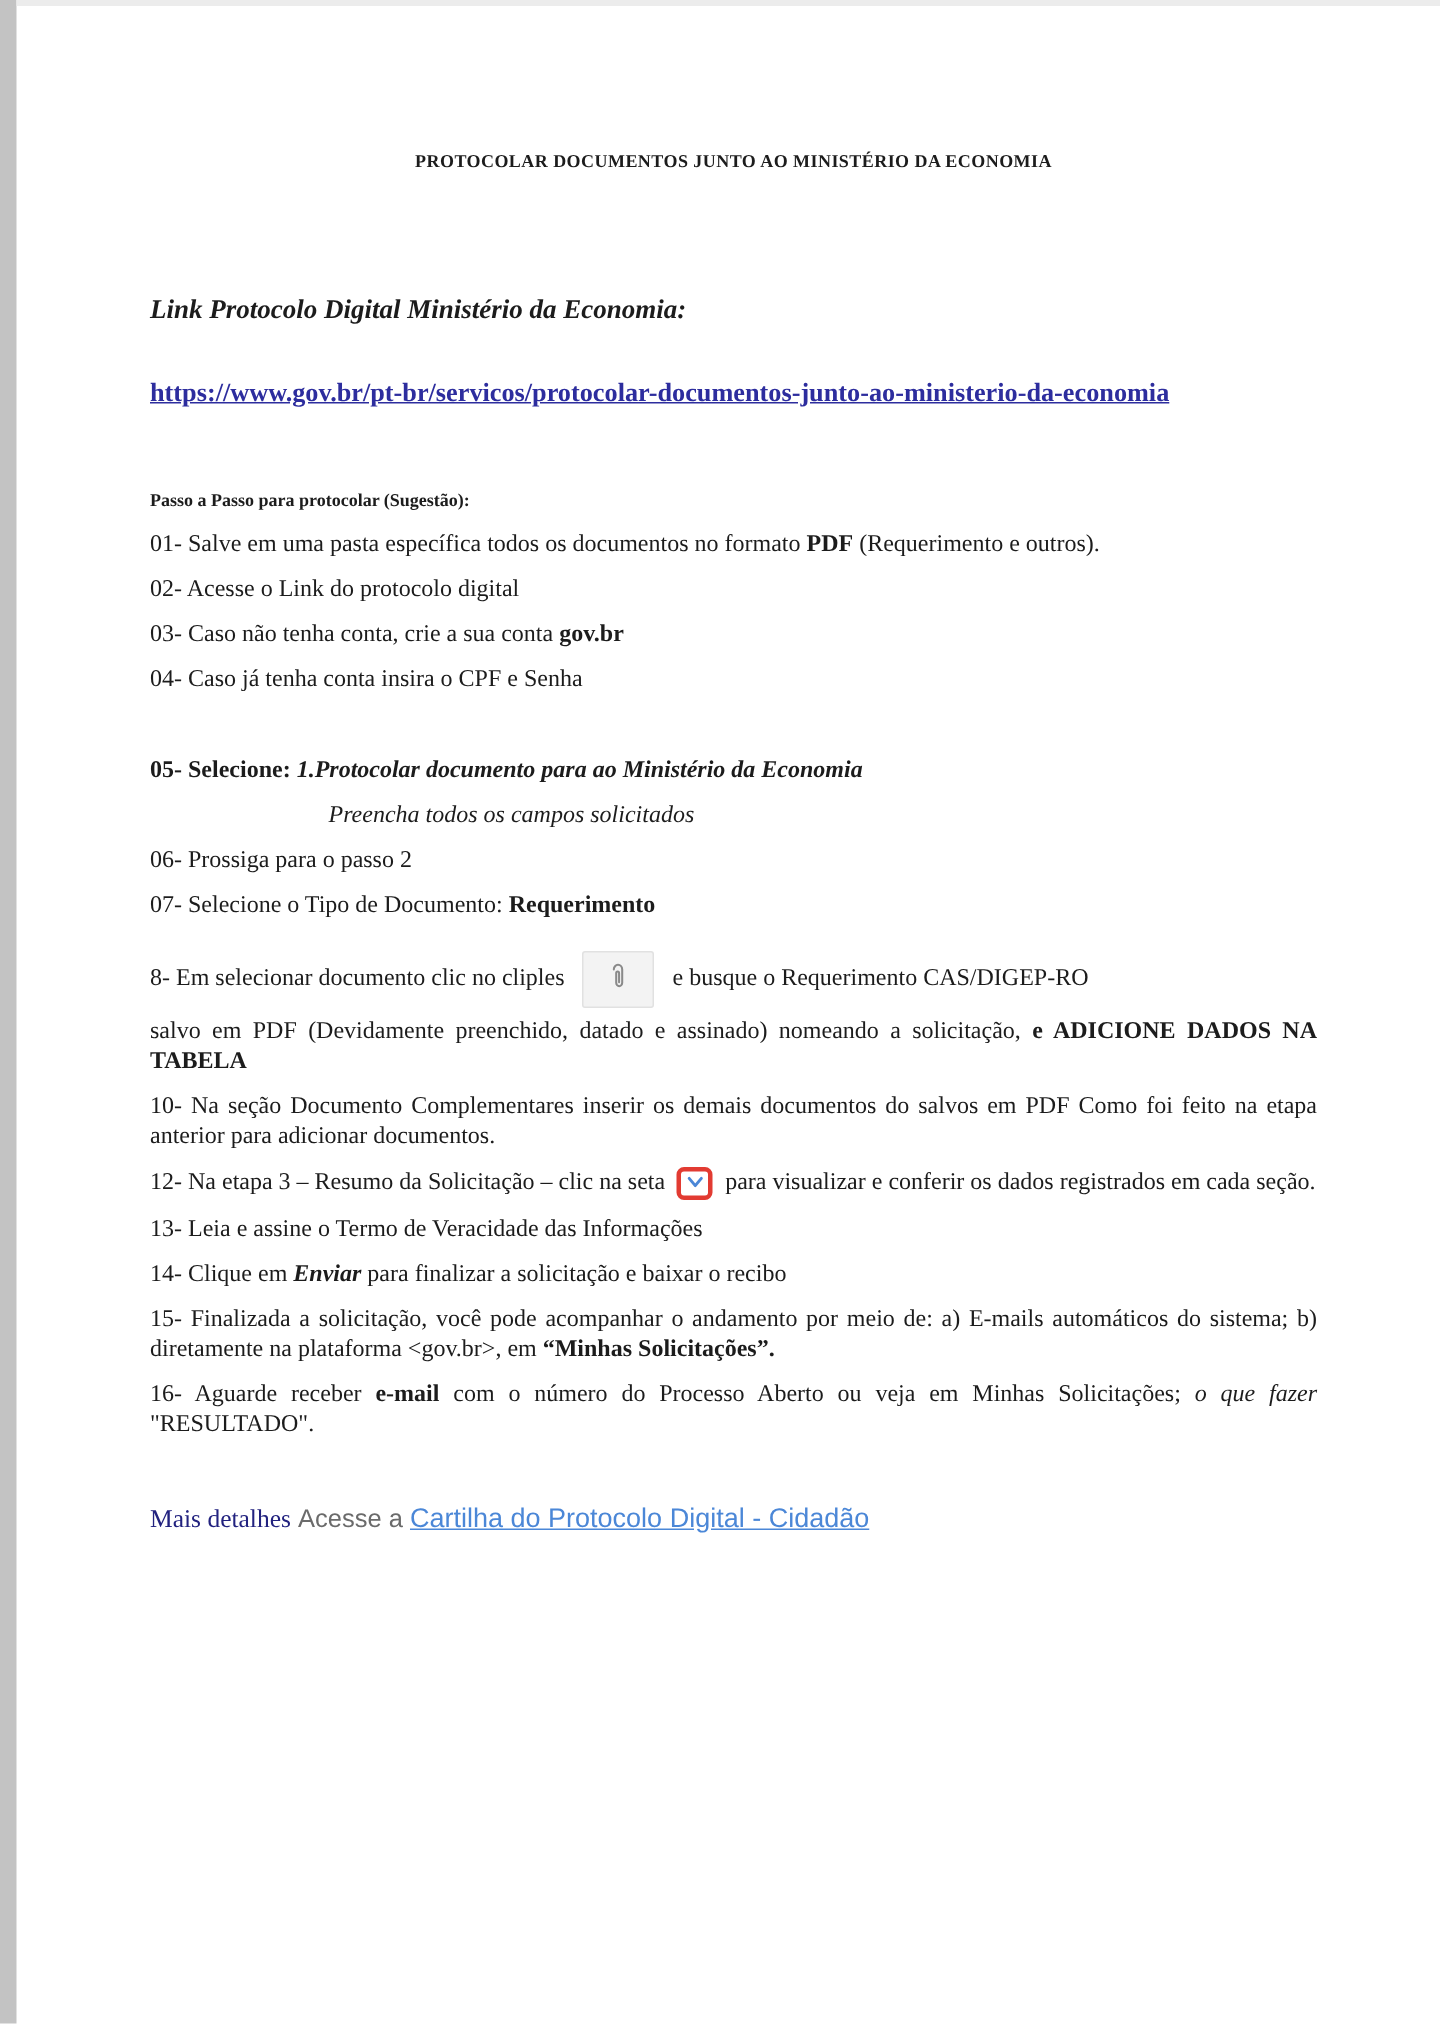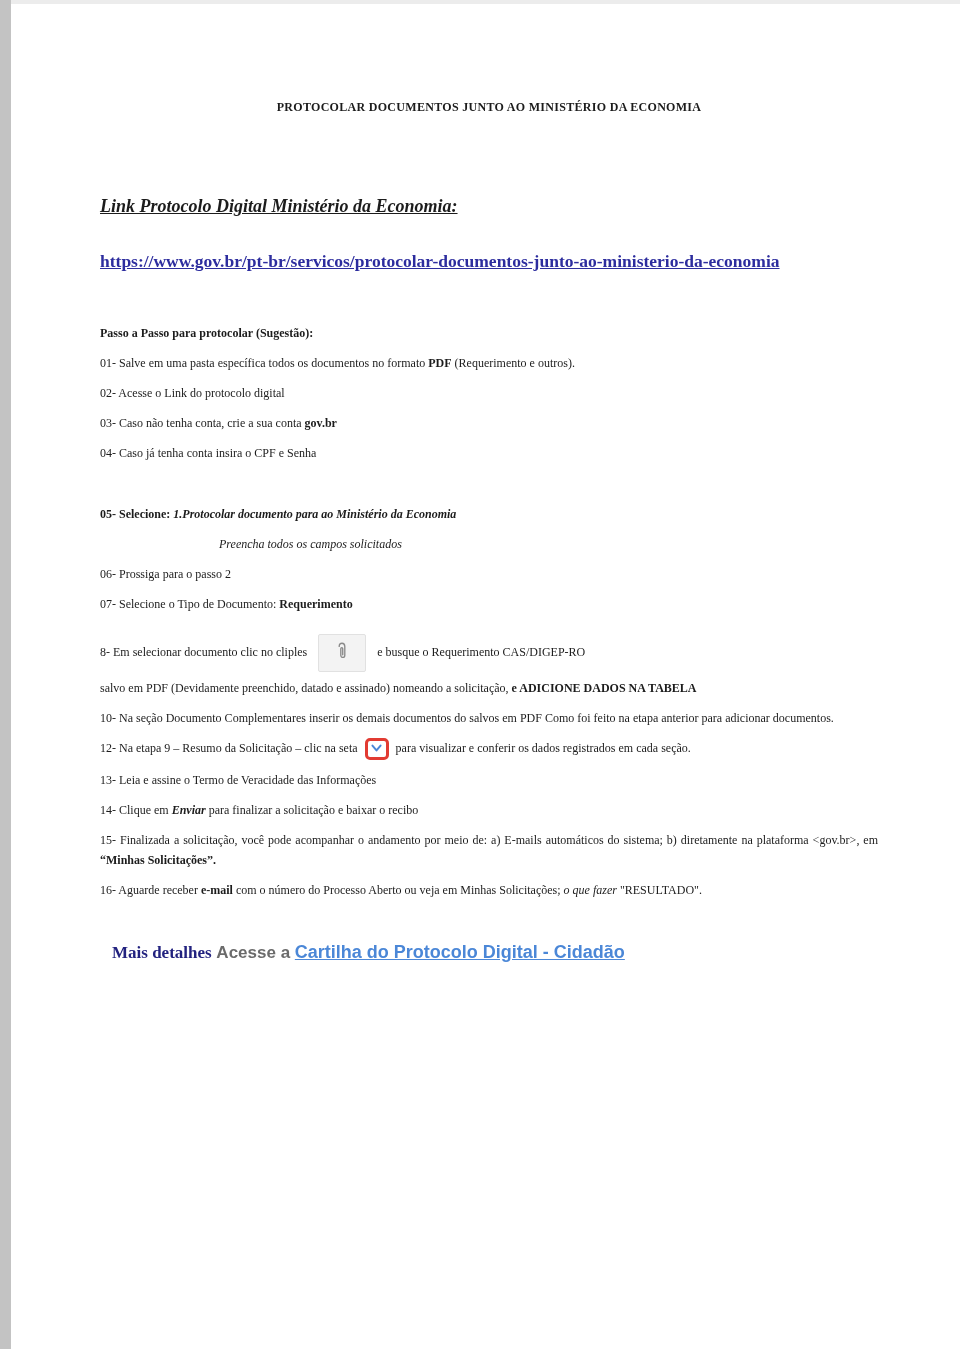--- a/index.html
+++ b/index.html
@@ -17,28 +17,27 @@
 
   h1.title {
     margin:94px 0 0 0;
     font-size:12px; font-weight:bold;
     text-align:center; letter-spacing:0.3px;
     line-height:26px;
   }
   .link-heading {
     margin:76px 0 0 0;
     font-size:18px; font-weight:bold; font-style:italic;
-    text-decoration:underline;
   }
   .url { margin:32px 0 0 0; font-size:17.5px; line-height:25px; width:760px; overflow-wrap:anywhere; }
   .url a { color:var(--url-link,#2d2d9e); text-decoration:underline;font-weight:bold; }
 
   .steps-heading { margin:52px 0 0 0; font-size:12px; font-weight:bold; }
 
-  p.step { margin:10px 0 0 0; font-size:12px; line-height:20px; }
+  p.step { margin:10px 0 0 0; font-size:16px; line-height:20px; }
   p.just { text-align:justify; }
   #step-01 { margin-top:12px; }
   #step-05 { margin-top:41px; font-weight:bold; }
   #step-05 .bi { font-style:italic; }
   #step-05-note { margin-top:10px; padding-left:119px; font-style:italic; }
   #step-08 { margin-top:20px; }
   #step-08-cont { margin-top:6px; }
   .bi { font-weight:bold; font-style:italic; }
 
   .clip-box {
@@ -51,21 +50,21 @@
   .clip-box svg { margin-top:6px; }
 
   .chev-box {
     display:inline-block; width:18px; height:16px;
     border:3px solid var(--arrow-box,#e23b32); border-radius:5px;
     background:#fff; vertical-align:middle; text-align:center;
     margin:0 4px;
   }
   .chev-box svg { display:block; margin:2px auto 0; }
 
-  .footer { margin:42px 0 0 12px; font-size:17px;font-weight:bold; }
+  .footer { margin:42px 0 0 0; font-size:17px; }
   .footer .more  { color:var(--footer-more,#22227f); font-family:"Liberation Serif", serif; }
   .footer .plain { color:var(--footer-plain,#6b6b6b); font-family:"Liberation Sans", sans-serif; }
   .footer a.cartilha {
     color:var(--footer-link,#4b87d7);
     font-family:"Liberation Sans", sans-serif;
     font-size:18px;
     text-decoration:underline;
   }
 </style>
 </head>
@@ -103,21 +102,21 @@
   <p class="step" id="step-08"><span>8- Em selecionar documento clic no cliples </span><span class="clip-box"><svg viewBox="0 0 20 24" width="16" height="22">
           <path d="M6.5 5 a3.5 4 0 0 1 7 0 v11 a2.5 2.8 0 0 1 -5 0 V8 a1.2 1.4 0 0 1 2.4 0 v7.5" fill="none" stroke="#8a8a8a" stroke-width="1.7" stroke-linecap="round"></path>
         </svg></span><span> e busque o Requerimento CAS/DIGEP-RO</span></p>
 
   <p class="step just" id="step-08-cont"><span> salvo em PDF (Devidamente preenchido, datado e assinado)  nomeando a solicitação,  </span><b>e ADICIONE DADOS NA TABELA</b></p>
 
 
   <p class="step just" id="step-10">10- Na seção Documento Complementares inserir os demais documentos do  salvos em PDF  Como foi feito na etapa anterior para adicionar documentos.</p>
 
 
-  <p class="step" id="step-12"><span>12- Na etapa 9 – Resumo da Solicitação – clic na seta </span><span class="chev-box"><svg viewBox="0 0 16 12" width="13" height="10">
+  <p class="step" id="step-12"><span>12- Na etapa 3 – Resumo da Solicitação – clic na seta </span><span class="chev-box"><svg viewBox="0 0 16 12" width="13" height="10">
           <polyline points="3,3 8,9 13,3" fill="none" stroke="#4b87d7" stroke-width="2.4" stroke-linecap="round" stroke-linejoin="round"></polyline>
         </svg></span><span> para visualizar e conferir os dados registrados em cada seção.</span></p>
 
   <p class="step" id="step-13">13- Leia e assine o Termo de Veracidade das Informações</p>
 
   <p class="step" id="step-14"><span>14- Clique em </span><span class="bi">Enviar</span><span> para finalizar a solicitação e baixar o recibo</span></p>
 
   <p class="step just" id="step-15"><span>15- Finalizada a solicitação, você pode acompanhar o andamento por meio de: a) E-mails automáticos do sistema; b) diretamente na plataforma &lt;gov.br&gt;, em </span><b>“Minhas Solicitações”.</b></p>
 
   <p class="step just" id="step-16"><span>16- Aguarde receber </span><b>e-mail</b><span> com o número do Processo Aberto ou veja em Minhas Solicitações; </span><i>o que fazer</i><span> "RESULTADO".</span></p>

